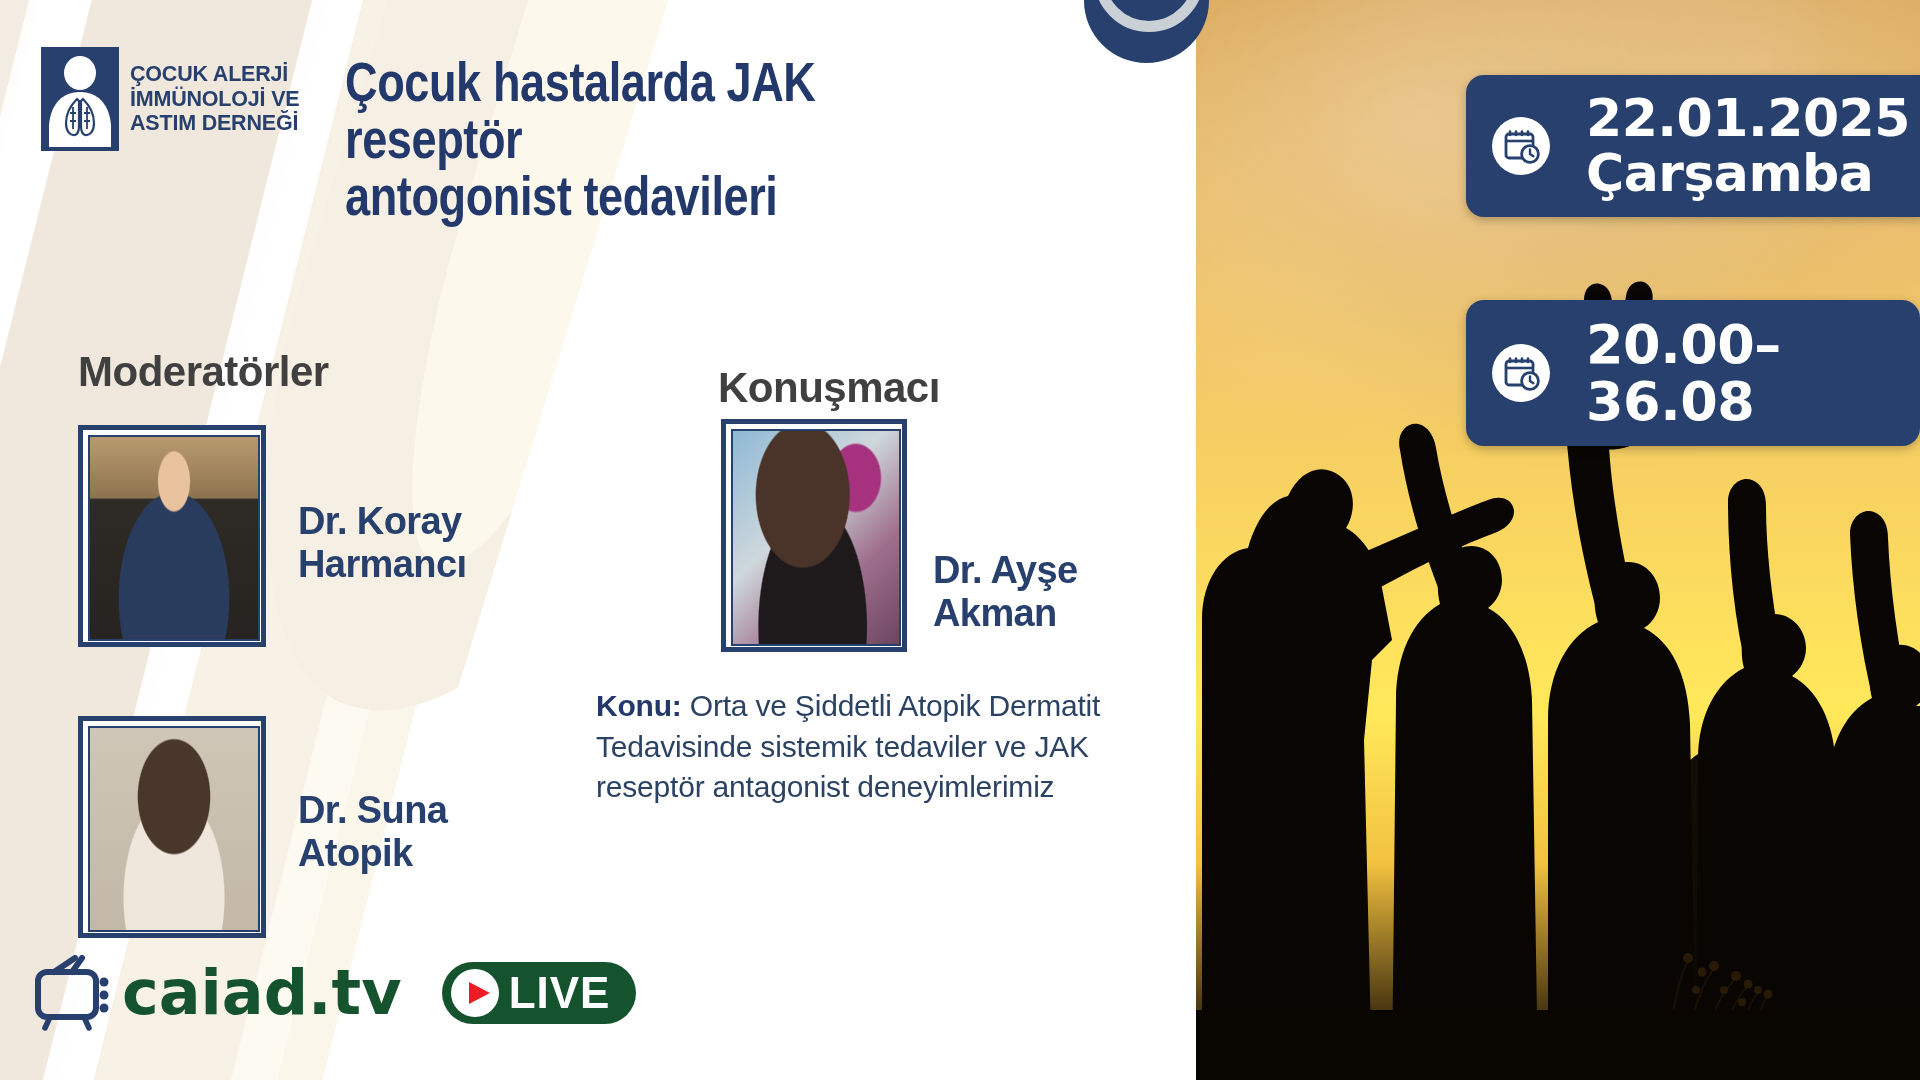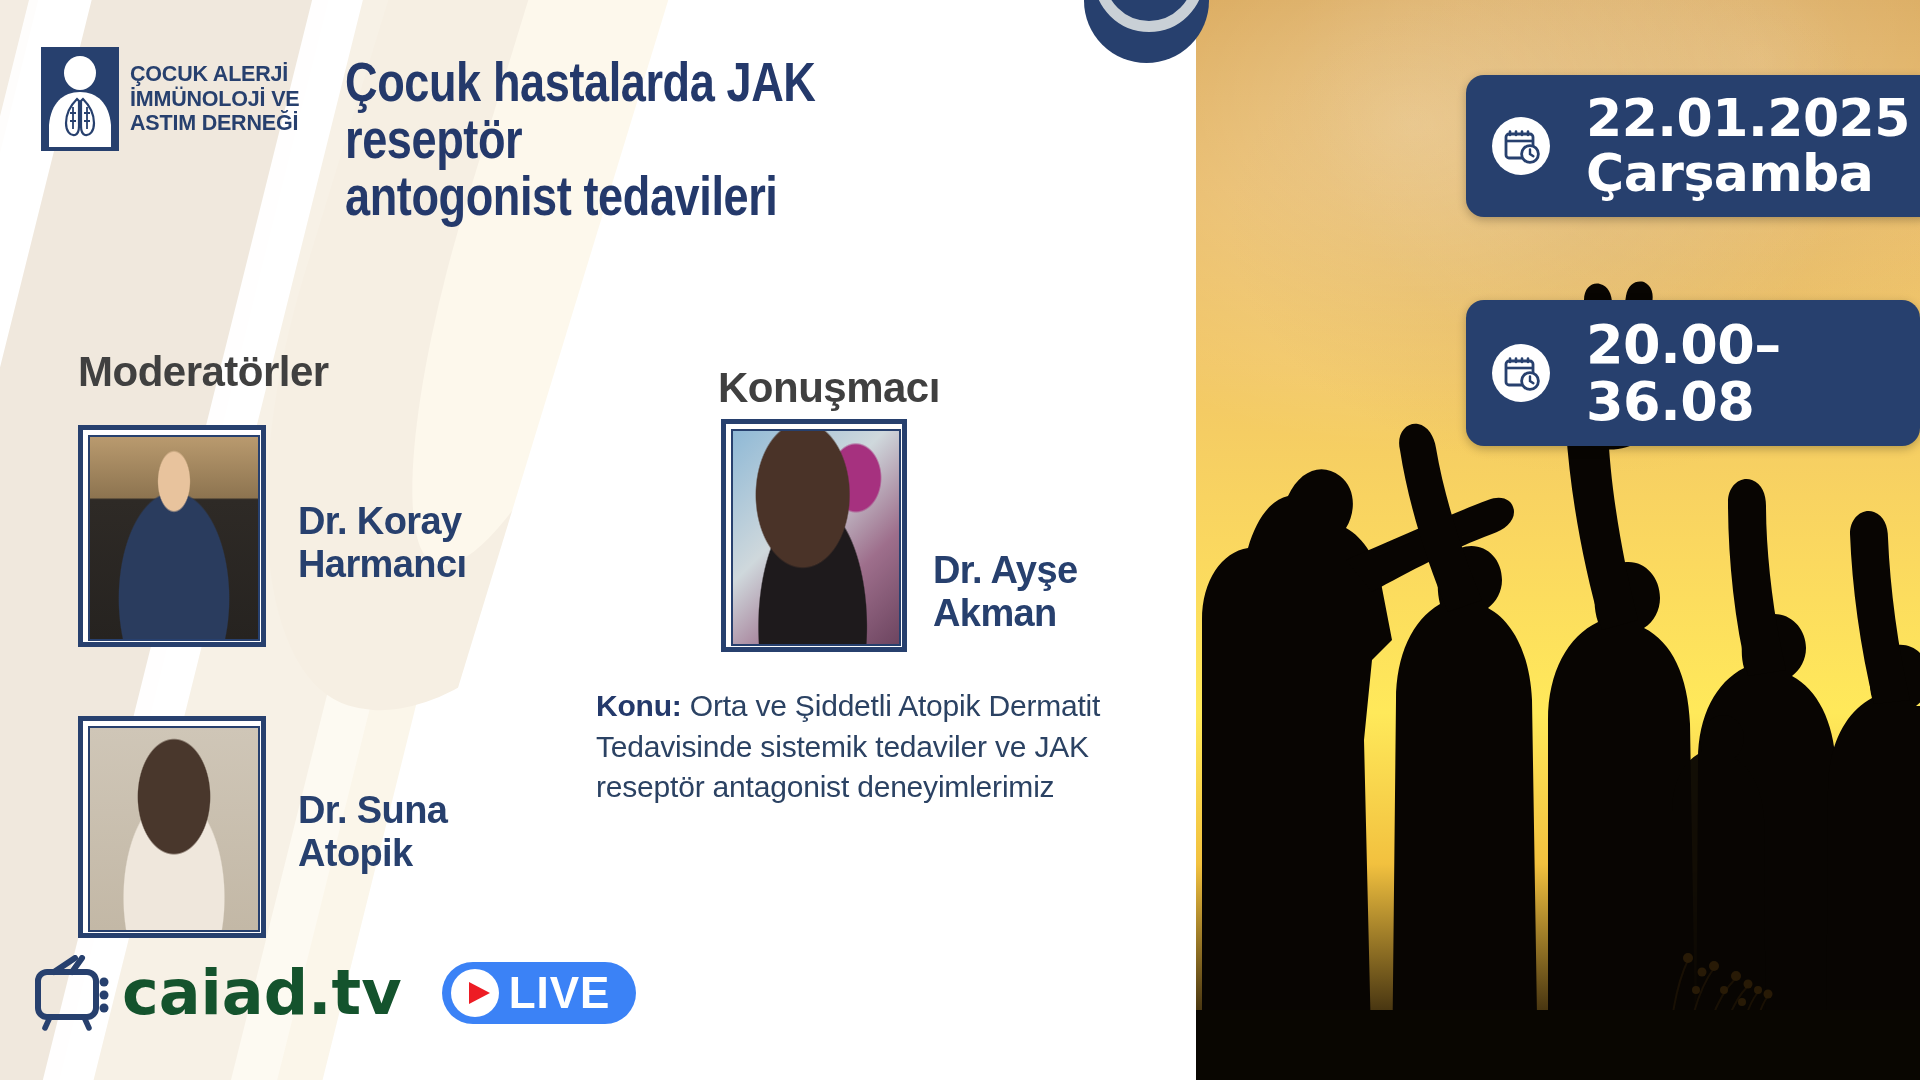--- a/index.html
+++ b/index.html
@@ -75,21 +75,21 @@
 
   .topic{position:absolute;left:596px;top:686px;width:600px;color:#2b4263;
     font-size:30px;line-height:1.35;letter-spacing:-0.2px;z-index:10;}
   .topic b{font-weight:bold;color:#24396b;}
 
   
   .brand{position:absolute;left:34px;top:955px;display:flex;align-items:center;gap:14px;z-index:12;}
   .tv-icon{width:82px;height:76px;flex:0 0 auto;}
   .brand-name{color:#14532d;font-weight:bold;font-size:62px;letter-spacing:0px;line-height:1;
     margin-left:-8px;font-family:"DejaVu Sans",sans-serif;}
-  .live-badge{display:flex;align-items:center;gap:10px;background:#3b82f6;border-radius:40px;
+  .live-badge{display:flex;align-items:center;gap:10px;background:#14532d;border-radius:40px;
     padding:7px 26px 7px 9px;margin-left:26px;}
   .live-play{width:48px;height:48px;border-radius:50%;background:#ffffff;position:relative;flex:0 0 auto;}
   .live-play::after{content:"";position:absolute;left:18px;top:13px;width:0;height:0;
     border-left:21px solid #ed1c24;border-top:11px solid transparent;border-bottom:11px solid transparent;}
   .live-text{color:#ffffff;font-weight:bold;font-size:44px;letter-spacing:1px;line-height:1;
     font-family:"Liberation Sans",sans-serif;}
 
   
   .right-panel{position:absolute;left:1196px;top:0;width:724px;height:1080px;overflow:hidden;
     background:linear-gradient(to bottom,#d8a34f 0%,#e8b75f 18%,#f2c765 34%,#fbd95f 52%,#ffe95a 66%,#f2c13f 80%,#2a1d09 96%,#120c03 100%);}

